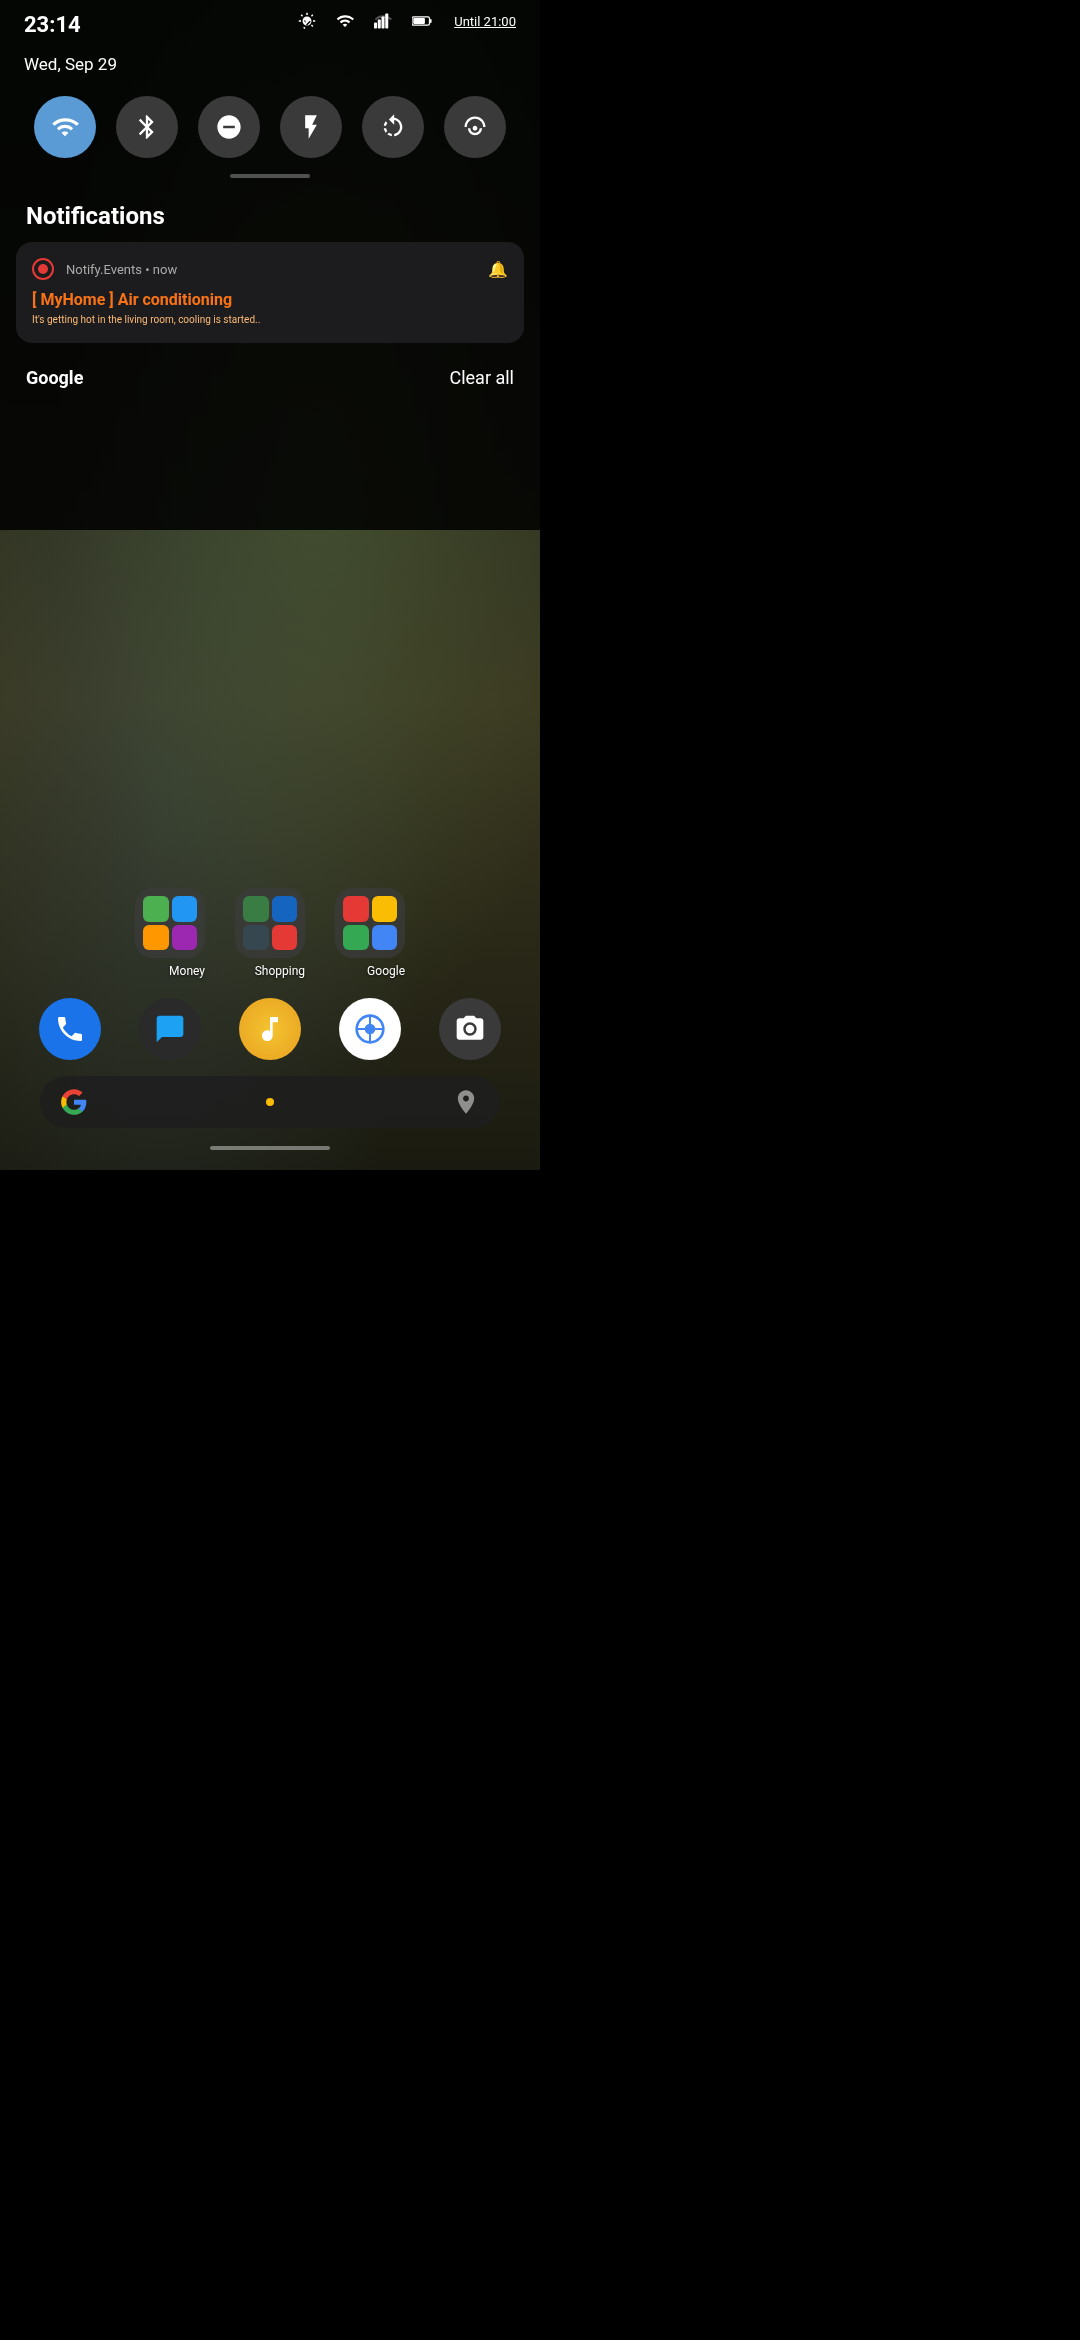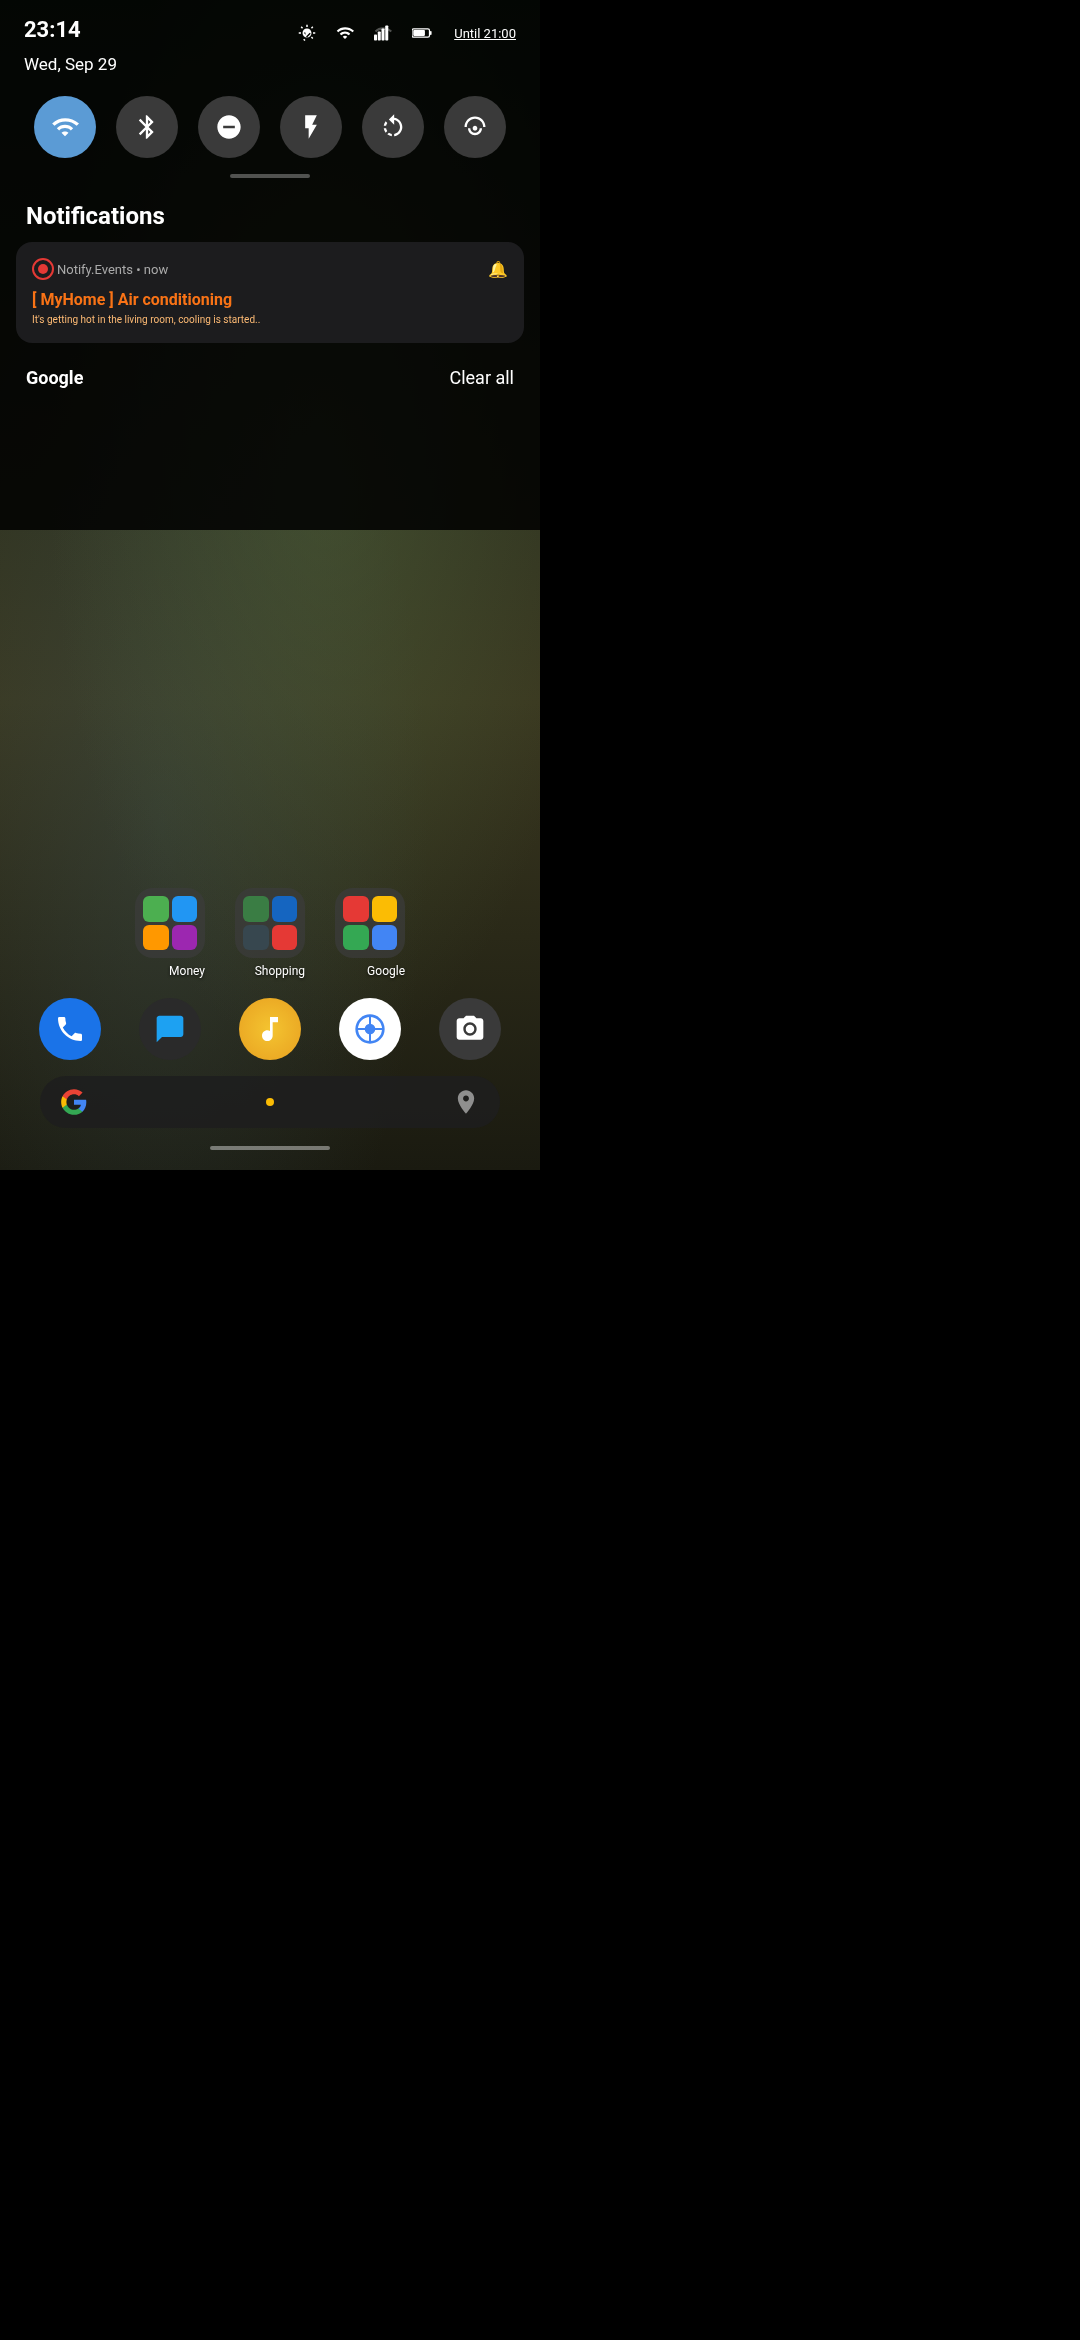--- a/index.html
+++ b/index.html
@@ -41,21 +41,21 @@
       z-index: 2;
       display: flex;
       flex-direction: column;
       height: 100%;
     }
 
     
     .status-bar {
       display: flex;
       justify-content: space-between;
-      align-items: flex-end;
+      align-items: flex-start;
       padding: 12px 24px 8px;
       height: 50px;
     }
 
     .status-time {
       color: #fff;
       font-size: 22px;
       font-weight: bold;
     }
 
@@ -139,21 +139,21 @@
       background: #1c1c1e;
       border-radius: 16px;
       padding: 16px;
       margin-bottom: 12px;
       cursor: pointer;
     }
 
     .notif-header {
       display: flex;
       align-items: center;
-      gap: 3px;
+      gap: 12px;
       margin-bottom: 10px;
       justify-content: space-between;
     }
 
     .notif-app-icon {
       width: 22px;
       height: 22px;
       border-radius: 50%;
       border: 2px solid #e53935;
       display: flex;

